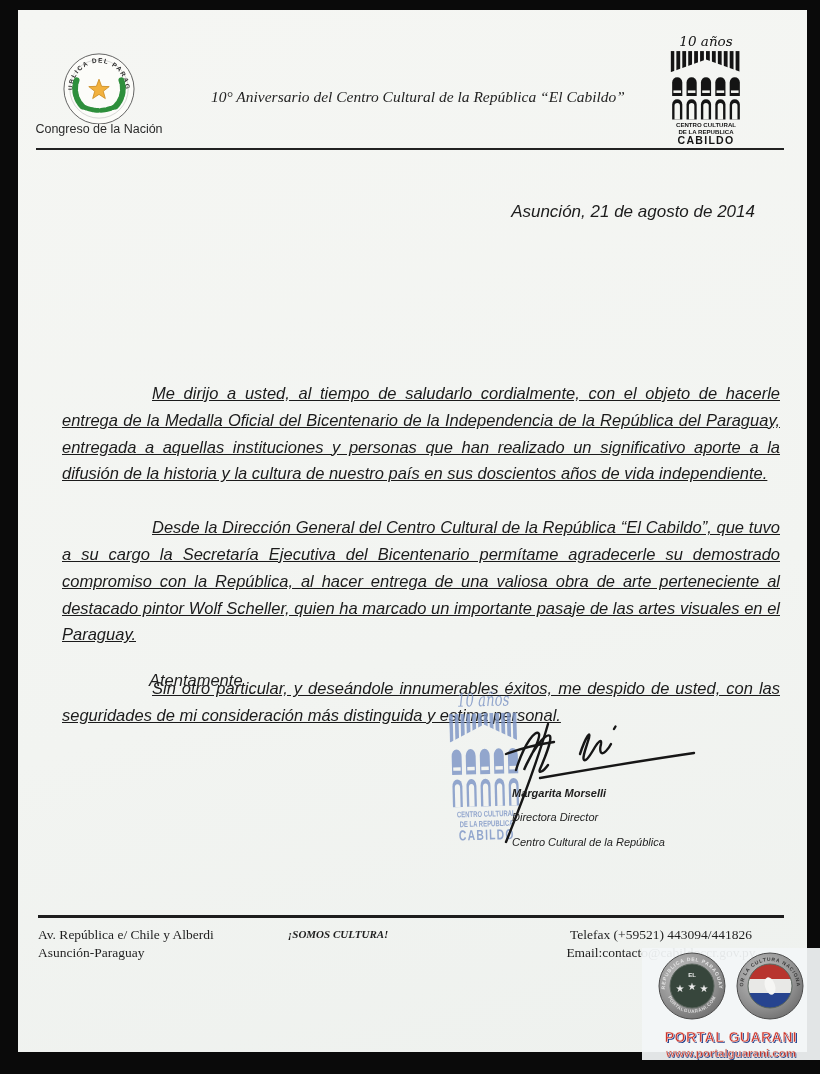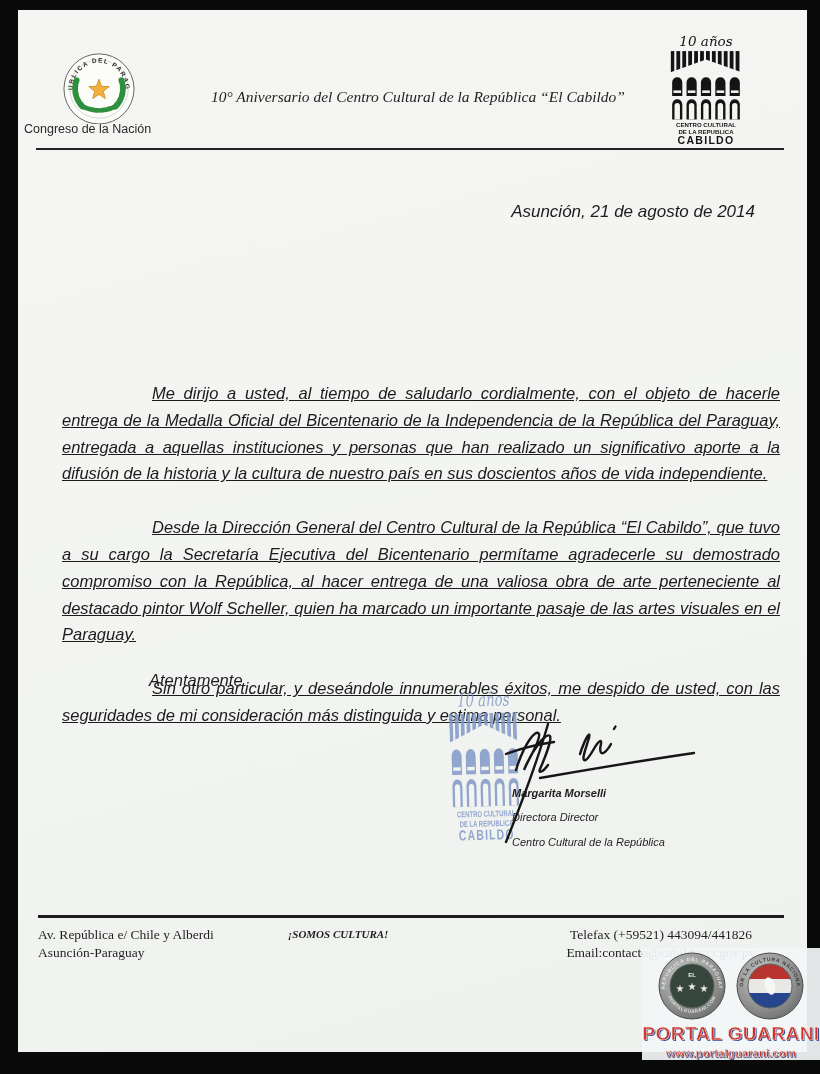--- a/index.html
+++ b/index.html
@@ -12,21 +12,21 @@
     color:#1e1e1e;
   }
   .page{
     position:absolute;left:18px;top:10px;right:13px;bottom:22px;
     background:linear-gradient(165deg,#f5f6f3 0%,#f2f4f1 60%,#eef1ee 100%);
   }
   .abs{position:absolute;}
 
   
   .seal-wrap{left:44px;top:40px;width:74px;height:74px;}
-  .seal-caption{left:6px;top:112px;width:150px;
+  .seal-caption{left:6px;top:112px;width:150px;text-align:center;
     font-size:12.5px;color:#2a2a2a;}
   .doc-title{left:160px;top:78px;width:480px;text-align:center;
     font-family:"Liberation Serif",serif;font-style:italic;
     font-size:15.5px;color:#232323;}
   .cabildo-header{left:644px;top:24px;width:88px;height:112px;color:#141414;}
   .header-rule{left:18px;top:138px;width:748px;height:2px;background:#222;}
 
   
   .date-line{right:52px;top:192px;font-style:italic;font-size:17px;color:#1c1c1c;}
   .addressee{left:50px;top:260px;font-style:italic;font-size:16.5px;line-height:23.5px;}
@@ -54,21 +54,21 @@
   .footer-center{width:248px;text-align:left;font-weight:bold;font-style:italic;
     font-size:11px;padding-top:2px;}
   .footer-right{width:250px;text-align:center;line-height:18px;}
 
   
   .watermark{left:642px;top:948px;width:178px;height:112px;
     background:rgba(243,246,247,0.93);z-index:5;}
   .coins{position:absolute;left:0;top:4px;width:178px;display:flex;
     justify-content:center;gap:10px;}
   .portal-name{position:absolute;left:0;bottom:15px;width:178px;text-align:center;
-    font-weight:bold;font-size:19px;letter-spacing:.5px;color:#ce312a;
+    font-weight:bold;font-size:14px;letter-spacing:.5px;color:#ce312a;
     -webkit-text-stroke:.6px #f3e9e2;
     text-shadow:1.2px 1.2px 0 #1d3f8f, -0.5px -0.5px 2px rgba(255,255,255,.9);margin-top:40px;}
   .portal-url{position:absolute;left:0;bottom:1px;width:178px;text-align:center;
     font-weight:bold;font-size:11.5px;color:#c5352c;
     -webkit-text-stroke:.4px #efe6df;
     text-shadow:1px 1px 0 #27498f;}
 
   svg text{font-family:"Liberation Sans",sans-serif;}
   .lg-years{font-family:"DejaVu Serif",serif;font-style:italic;}
 </style>

